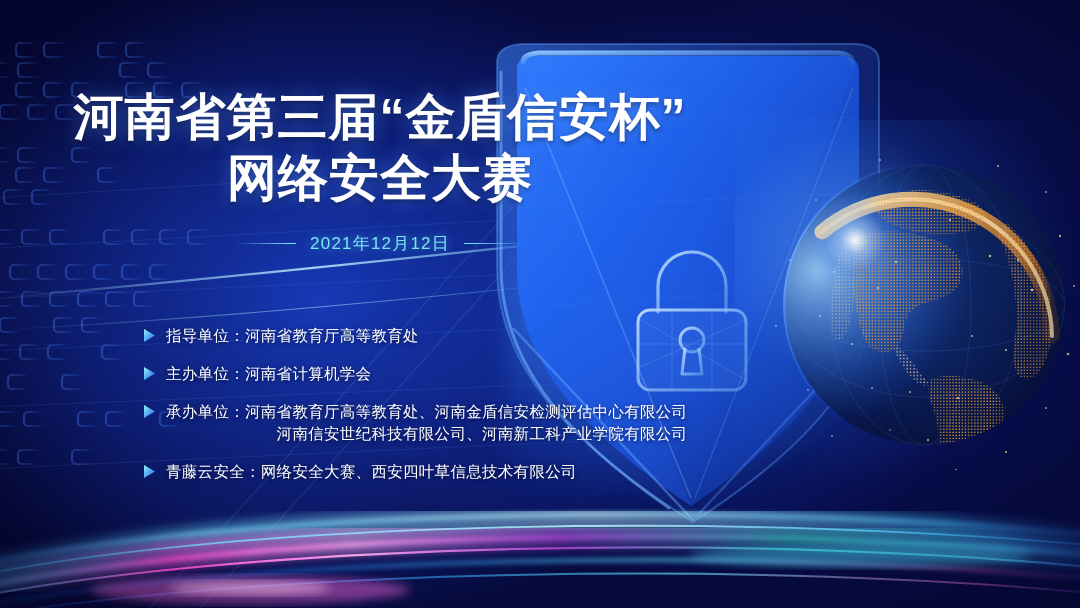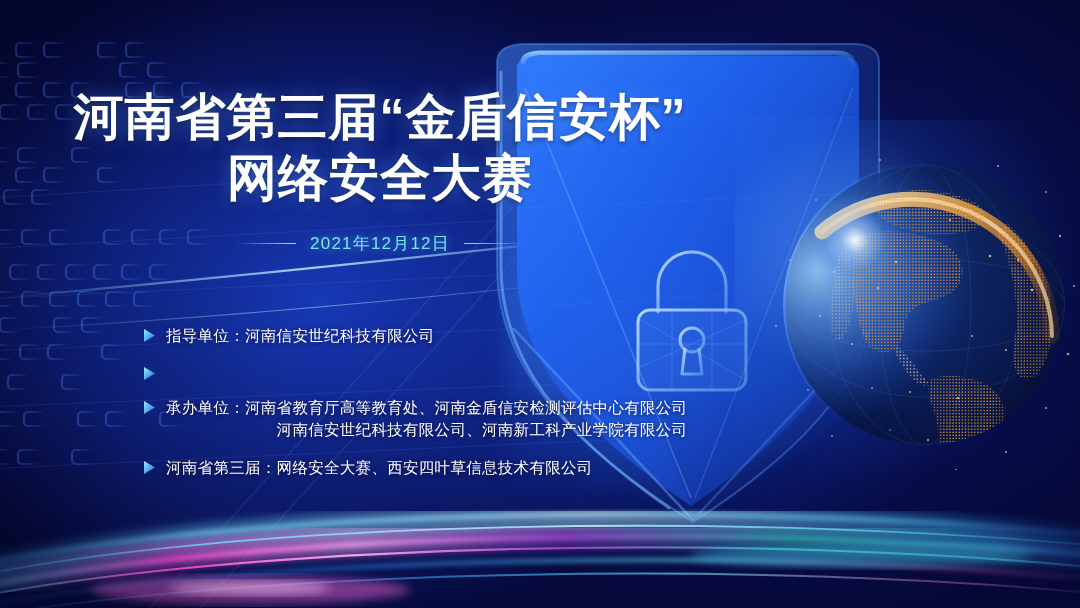--- a/index.html
+++ b/index.html
@@ -557,44 +557,47 @@
       <svg class="bullet" viewBox="0 0 13 15">
         <defs>
             <linearGradient id="bg1" x1="0" y1="0" x2="1" y2="1">
           <stop offset="0%" stop-color="#8ff2ff"></stop>
               <stop offset="100%" stop-color="#1f62e8"></stop>
         </linearGradient>
           </defs>
         <path d="M1,1 L12,7.5 L1,14 Z" fill="url(#bg1)"></path>
       </svg>
       <div class="credit-text">
-        <span>指导单位：</span><span>河南信安世纪科技有限公司</span>
+        <span>指导单位：</span><span>河南省教育厅高等教育处</span>
       </div>
     </div>
 
     <div class="credit-row">
       <svg class="bullet" viewBox="0 0 13 15">
         <path d="M1,1 L12,7.5 L1,14 Z" fill="url(#bg1)"></path>
       </svg>
+      <div class="credit-text">
+        <span>主办单位：</span><span>河南省计算机学会</span>
+      </div>
     </div>
 
     <div class="credit-row">
       <svg class="bullet" viewBox="0 0 13 15">
         <path d="M1,1 L12,7.5 L1,14 Z" fill="url(#bg1)"></path>
       </svg>
       <div class="credit-text">
         <span>承办单位：</span><span>河南省教育厅高等教育处、河南金盾信安检测评估中心有限公司</span>
         <span class="cont">河南信安世纪科技有限公司、河南新工科产业学院有限公司</span>
       </div>
     </div>
 
     <div class="credit-row">
       <svg class="bullet" viewBox="0 0 13 15">
         <path d="M1,1 L12,7.5 L1,14 Z" fill="url(#bg1)"></path>
       </svg>
       <div class="credit-text">
-        <span>河南省第三届：</span><span>网络安全大赛、西安四叶草信息技术有限公司</span>
+        <span>青藤云安全：</span><span>网络安全大赛、西安四叶草信息技术有限公司</span>
       </div>
     </div>
 
   </div>
 
 </div>
 
 </body></html>

